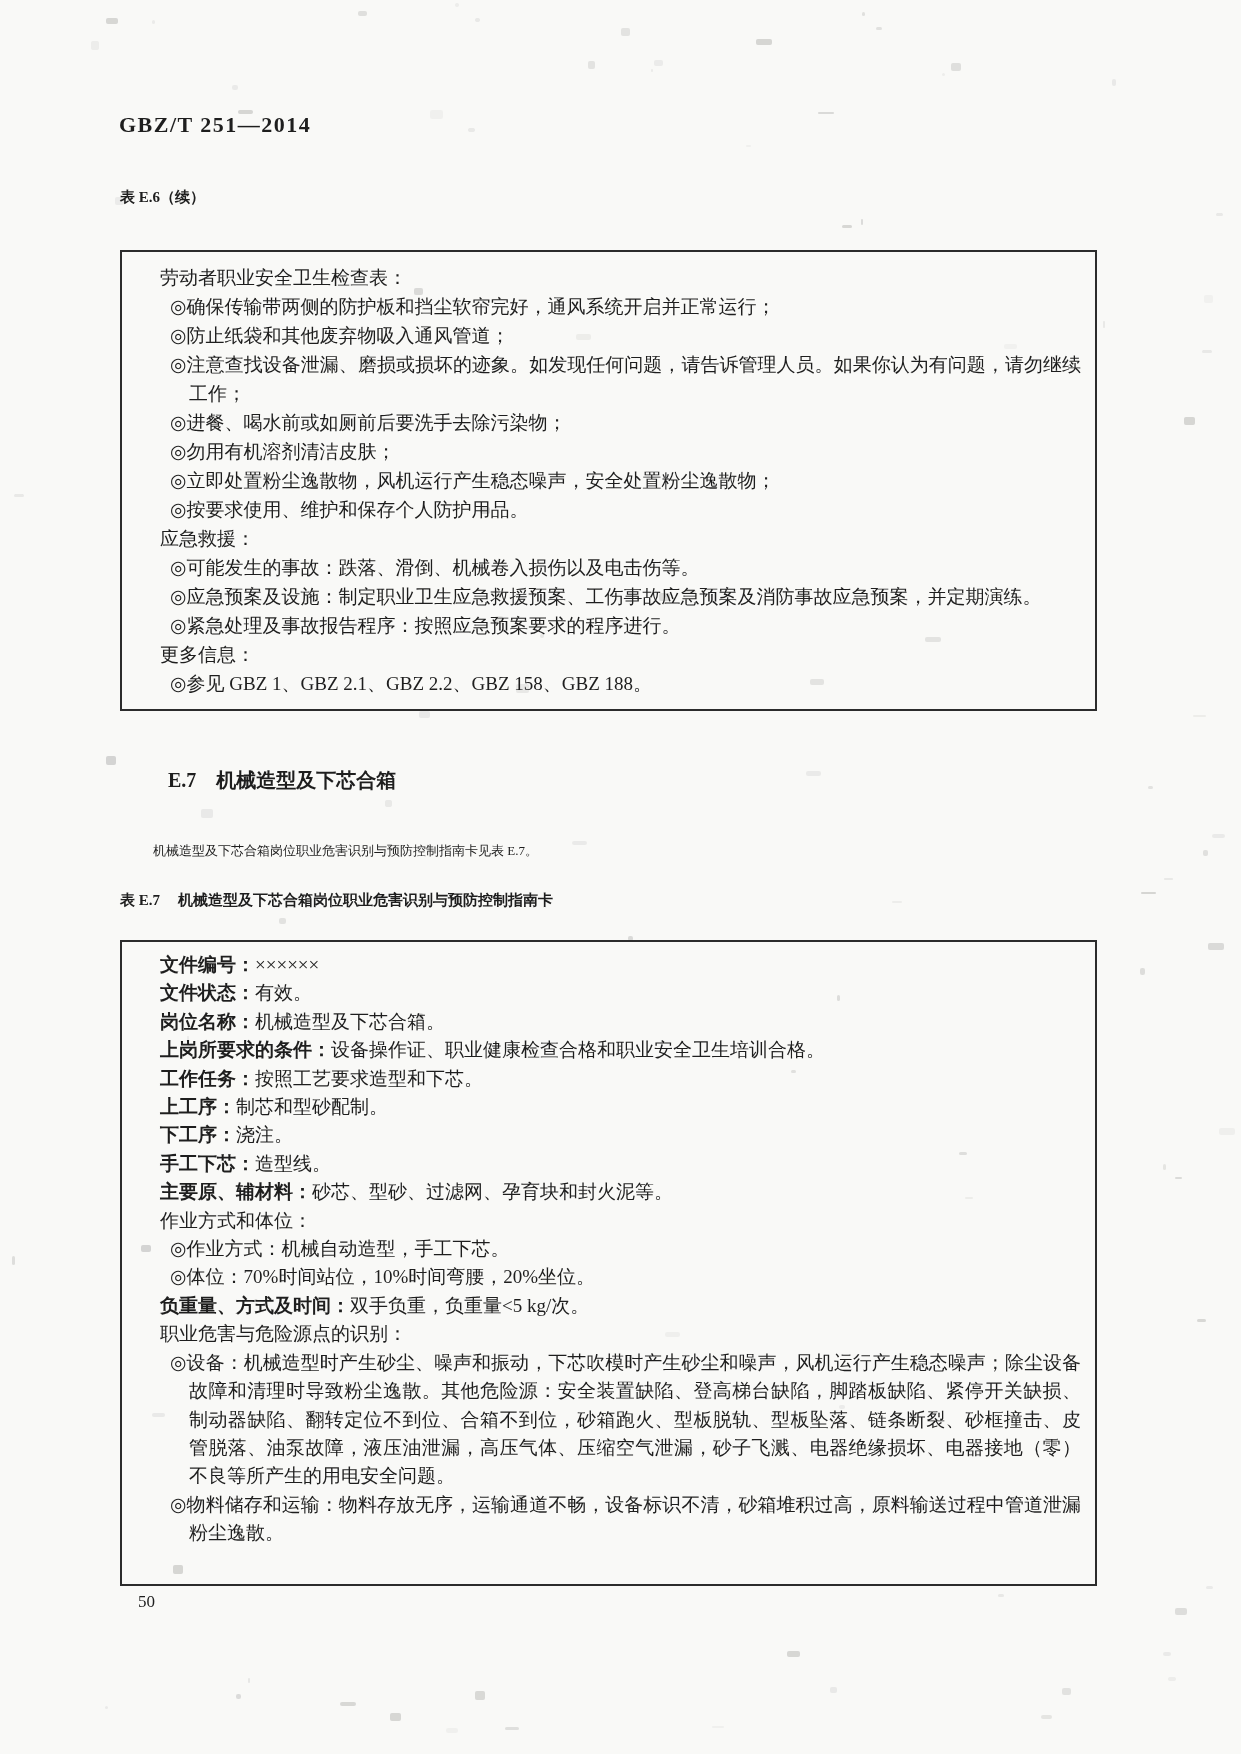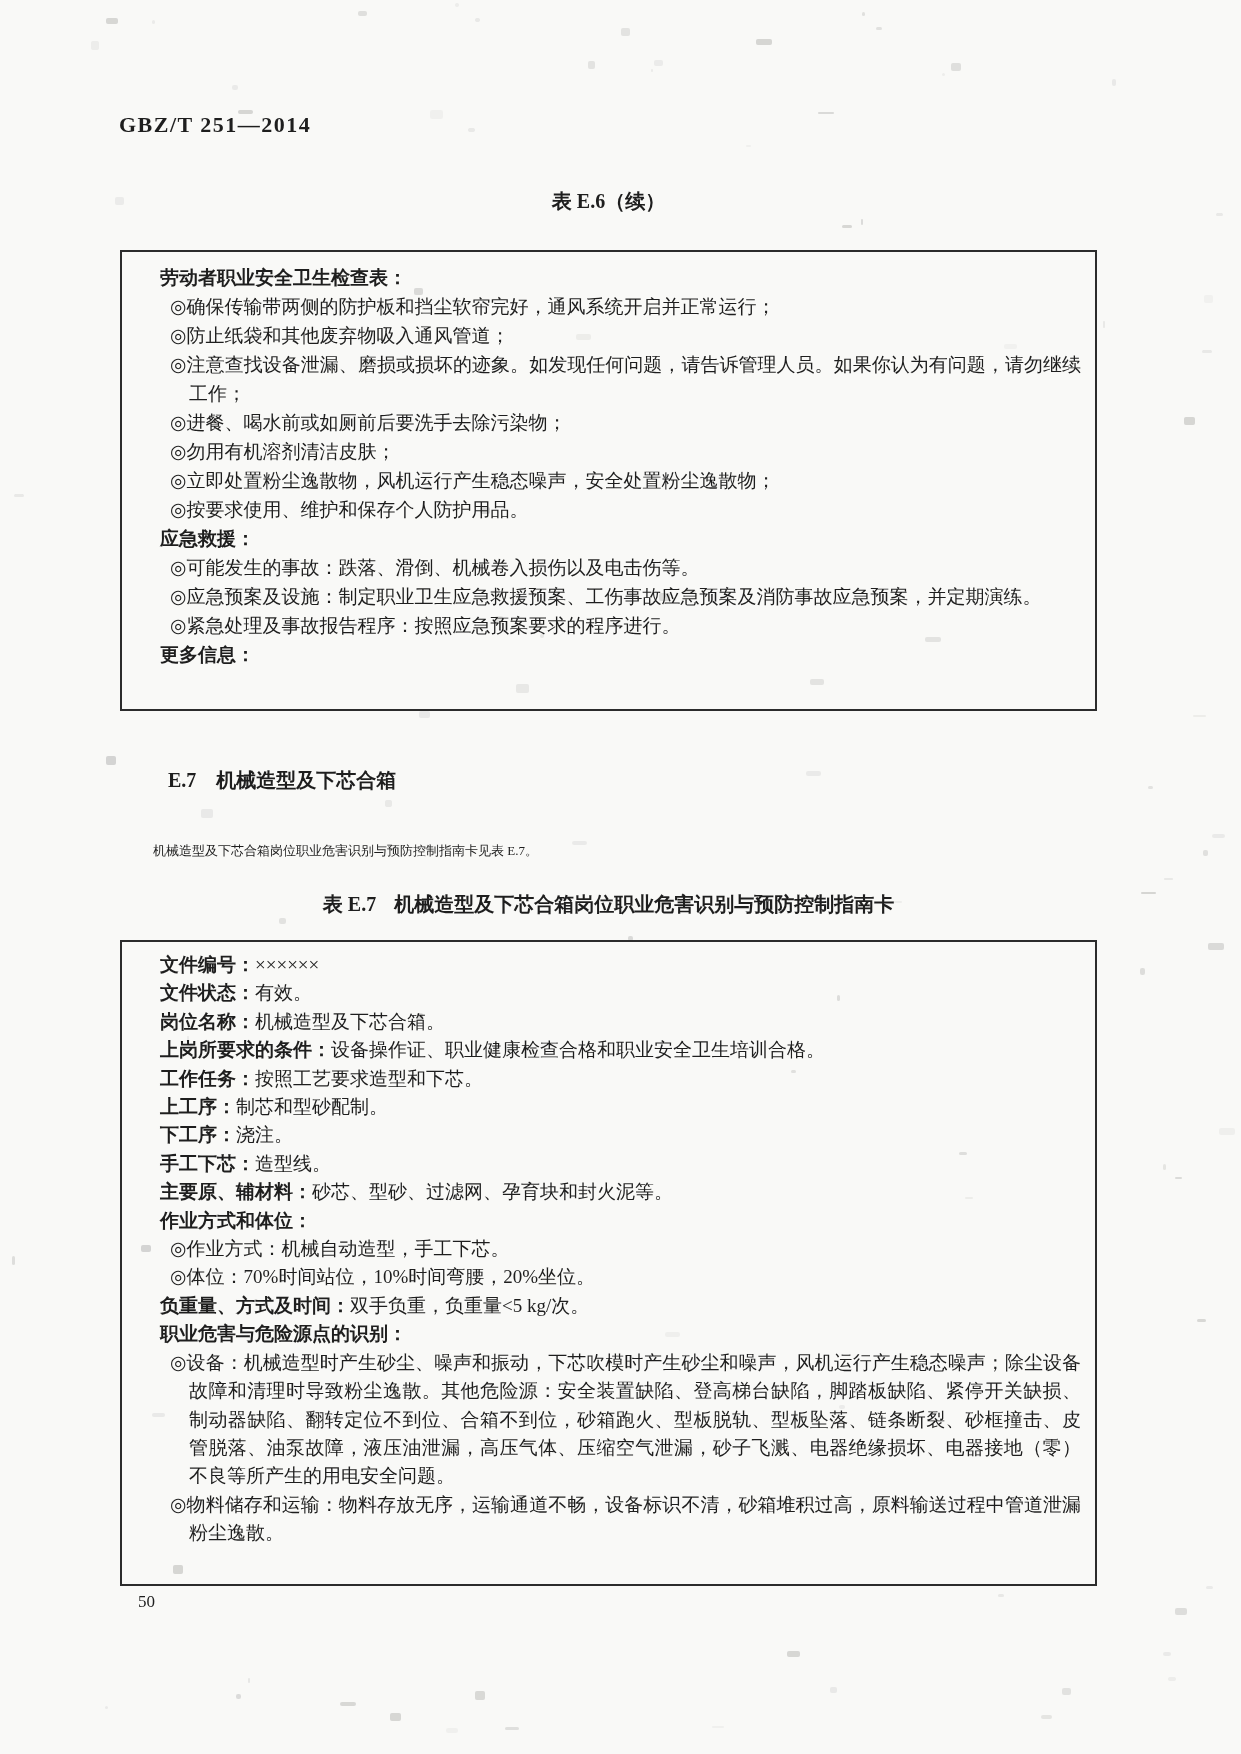--- a/index.html
+++ b/index.html
@@ -14,37 +14,37 @@
   .page{position:absolute;inset:0;}
   .noise-layer{position:absolute;inset:0;pointer-events:none;z-index:1;}
   .noise-layer div{position:absolute;background:#8e8e8c;border-radius:2px;}
 
   .running-header{
     position:absolute;left:119px;top:112px;
     font-weight:bold;font-size:22px;letter-spacing:1.5px;z-index:2;
   }
   .caption{
     position:absolute;left:120px;width:977px;
-    text-align:center;font-weight:bold;font-size:20px;z-index:2;
+    text-align:left;font-weight:bold;font-size:15px;z-index:2;
   }
   .caption-e6{top:188px;}
   .caption-e7{top:891px;}
   .caption .cap-gap{display:inline-block;width:18px;}
 
   .box{
     position:absolute;left:120px;width:977px;
     border:2px solid #2c2c2c;box-sizing:border-box;
     font-size:19px;z-index:2;background:transparent;
   }
   .box-e6{top:250px;height:461px;padding:11px 14px 0 38px;}
   .box-e7{top:940px;height:646px;padding:9px 14px 0 38px;}
 
   .line{margin:0;line-height:29px;text-align:justify;}
   .box-e7 .line{line-height:28.4px;}
-  .heading-line{font-weight:bold;}
+  .heading-line{font-weight:normal;}
   .field-label{font-weight:bold;}
   .bullet-line{margin-left:10px;padding-left:19px;text-indent:-19px;}
   .bullet-glyph{display:inline;}
 
   .section-heading{
     position:absolute;left:120px;top:767px;margin:0;
     font-size:20px;font-weight:bold;z-index:2;
   }
   .section-heading .sec-no{margin-right:20px;margin-left:48px;}
   .section-intro{
@@ -172,20 +172,21 @@
     <p class="line bullet-line"><span class="bullet-glyph">◎</span><span>注意查找设备泄漏、磨损或损坏的迹象。如发现任何问题，请告诉管理人员。如果你认为有问题，请勿继续工作；</span></p>
     <p class="line bullet-line"><span class="bullet-glyph">◎</span><span>进餐、喝水前或如厕前后要洗手去除污染物；</span></p>
     <p class="line bullet-line"><span class="bullet-glyph">◎</span><span>勿用有机溶剂清洁皮肤；</span></p>
     <p class="line bullet-line"><span class="bullet-glyph">◎</span><span>立即处置粉尘逸散物，风机运行产生稳态噪声，安全处置粉尘逸散物；</span></p>
     <p class="line bullet-line"><span class="bullet-glyph">◎</span><span>按要求使用、维护和保存个人防护用品。</span></p>
     <p class="line heading-line">应急救援：</p>
     <p class="line bullet-line"><span class="bullet-glyph">◎</span><span>可能发生的事故：跌落、滑倒、机械卷入损伤以及电击伤等。</span></p>
     <p class="line bullet-line"><span class="bullet-glyph">◎</span><span>应急预案及设施：制定职业卫生应急救援预案、工伤事故应急预案及消防事故应急预案，并定期演练。</span></p>
     <p class="line bullet-line"><span class="bullet-glyph">◎</span><span>紧急处理及事故报告程序：按照应急预案要求的程序进行。</span></p>
     <p class="line heading-line">更多信息：</p>
+    <p class="line bullet-line"><span class="bullet-glyph">◎</span><span>参见 GBZ 1、GBZ 2.1、GBZ 2.2、GBZ 158、GBZ 188。</span></p>
   </section>
 
   <h2 class="section-heading">
     <span class="sec-no">E.7</span><span>机械造型及下芯合箱</span>
   </h2>
 
   <p class="section-intro">机械造型及下芯合箱岗位职业危害识别与预防控制指南卡见表 E.7。</p>
 
   <div class="caption caption-e7">
     <span>表 E.7</span><span class="cap-gap"></span><span>机械造型及下芯合箱岗位职业危害识别与预防控制指南卡</span>

